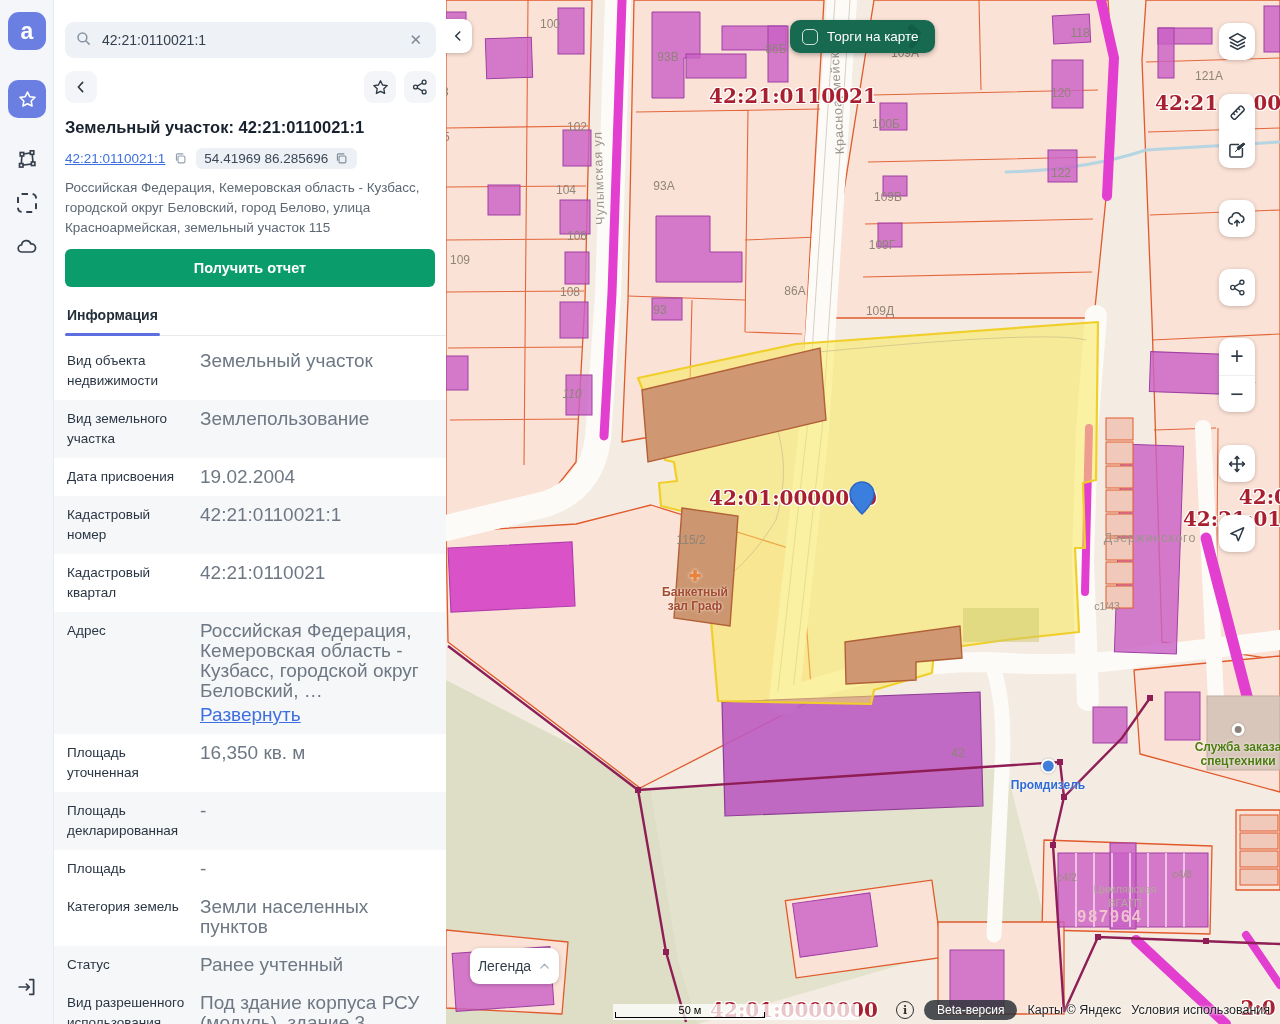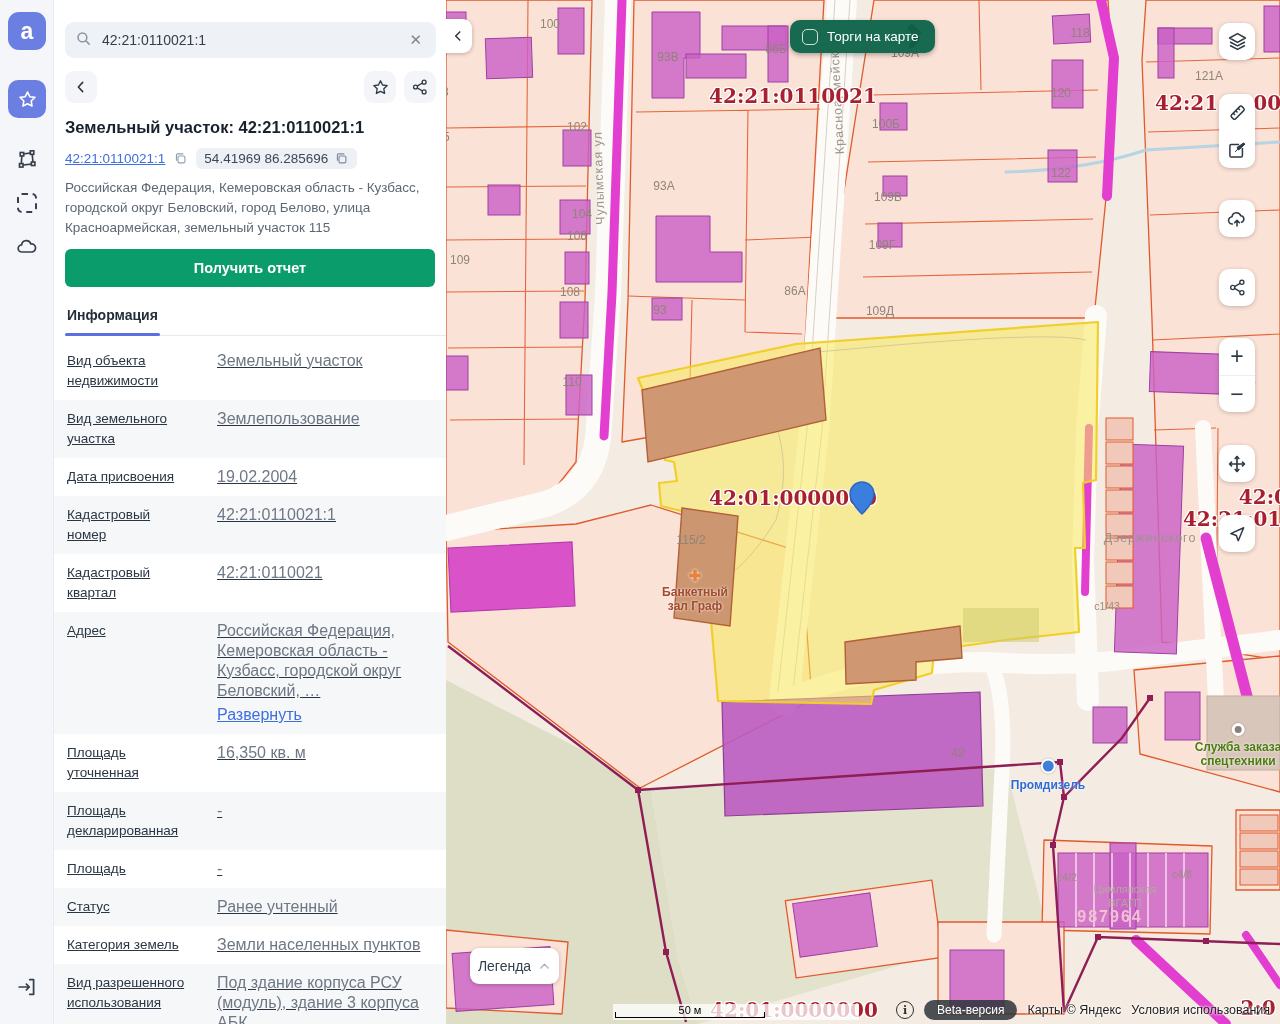--- a/index.html
+++ b/index.html
@@ -37,24 +37,24 @@
         padding:3px 8px;font-size:13.5px;color:#3c4856;}
   .addr{margin:9px 10px 0 11px;font-size:13.5px;line-height:20px;color:#5d6875;width:368px;}
   .report{display:block;margin:11px 10px 0 11px;width:370px;height:38px;border:0;border-radius:6px;
         background:#0a9c6a;color:#fff;font-size:14.5px;font-weight:600;cursor:pointer;
         font-family:"Liberation Sans",sans-serif;}
   .tabs{margin:14px 0 0 11px;border-bottom:1px solid #e8eaee;width:381px;position:relative;}
   .tab{display:inline-block;padding:6px 2px 12px 2px;font-size:14px;font-weight:600;color:#232f3b;
        position:relative;cursor:pointer;}
   .tab:after{content:"";position:absolute;left:0;right:0;bottom:-1px;height:3px;background:#5b6fe0;border-radius:2px;}
   .itable{margin:6px 0 0 0;}
-  .irow{display:flex;padding:9px 24px 9px 13px;gap:24px;text-decoration:underline;}
+  .irow{display:flex;padding:9px 24px 9px 13px;gap:7px;}
   .irow.alt{background:#f6f7f9;}
   .ilabel{width:126px;flex:none;font-size:13.5px;line-height:20px;color:#2a3644;}
-  .ival{flex:1;font-size:16px;line-height:20px;color:#6e7884;}
+  .ival{flex:1;font-size:19px;line-height:20px;color:#6e7884;}
   .ival a{color:#3d6fe0;display:inline-block;margin-top:4px;}
   
   .map{position:absolute;left:446px;top:0;width:834px;height:1024px;background:#f4ece3;overflow:hidden;}
   .map-svg{position:absolute;left:0;top:0;z-index:1;}
   #map-labels{position:absolute;left:0;top:0;width:834px;height:752px;z-index:2;pointer-events:none;}
   .ml{position:absolute;transform:translate(-50%,-50%);font-size:12px;color:#8f8478;white-space:nowrap;}
   .ml.sm{font-size:10.5px;color:#9a8d80;}
   .ml.faint{font-size:11px;color:#b3a89c;}
   .ml.ghost{font-size:16px;font-weight:bold;color:#eec3cf;letter-spacing:2px;}
   .ml.street{font-size:12.5px;color:#9c948b;letter-spacing:1px;}
@@ -243,27 +243,27 @@
           <div class="ival">16,350 кв. м</div>
         </div>
       <div class="irow alt">
           <div class="ilabel">Площадь декларированная</div>
           <div class="ival">-</div>
         </div>
       <div class="irow">
           <div class="ilabel">Площадь</div>
           <div class="ival">-</div>
         </div>
+      <div class="irow">
+          <div class="ilabel">Категория земель</div>
+          <div class="ival">Земли населенных пунктов</div>
+        </div>
       <div class="irow alt">
           <div class="ilabel">Статус</div>
           <div class="ival">Ранее учтенный</div>
-        </div>
-      <div class="irow">
-          <div class="ilabel">Категория земель</div>
-          <div class="ival">Земли населенных пунктов</div>
         </div>
       <div class="irow alt">
           <div class="ilabel">Вид разрешенного использования</div>
           <div class="ival">Под здание корпуса РСУ (модуль), здание 3 корпуса АБК</div>
         </div>
     </div>
   </aside>
 
   <main class="map">
     <svg class="map-svg" width="834" height="1024" viewBox="0 0 834 1024">
@@ -400,26 +400,26 @@
       </g>
     </svg>
 
     <div id="map-labels">
         <span class="ml  " style="left: 104px; top: 24px;">100</span>
         <span class="ml  " style="left: -4px; top: 92px;">03</span>
         <span class="ml  " style="left: 222px; top: 57px;">93В</span>
         <span class="ml  " style="left: 330px; top: 49px;">86Б</span>
         <span class="ml  " style="left: 459px; top: 53px;">109А</span>
         <span class="ml  " style="left: 131px; top: 127px;">102</span>
-        <span class="ml  " style="left: 136px; top: 190px; margin-top: 24px;">104</span>
+        <span class="ml  " style="left: 120px; top: 190px;">104</span>
         <span class="ml  " style="left: -3px; top: 137px;">05</span>
         <span class="ml  " style="left: 131px; top: 236px;">106</span>
         <span class="ml  " style="left: 124px; top: 292px;">108</span>
         <span class="ml  " style="left: 14px; top: 260px;">109</span>
-        <span class="ml  " style="left: 126px; top: 382px;">110</span>
+        <span class="ml  " style="left: 126px; top: 394px; font-style: italic;">110</span>
         <span class="ml  " style="left: 218px; top: 186px;">93А</span>
         <span class="ml  " style="left: 214px; top: 310px;">93</span>
         <span class="ml  " style="left: 349px; top: 291px;">86А</span>
         <span class="ml  " style="left: 440px; top: 124px;">100Б</span>
         <span class="ml  " style="left: 442px; top: 197px;">109В</span>
         <span class="ml  " style="left: 436px; top: 245px;">109Г</span>
         <span class="ml  " style="left: 434px; top: 311px;">109Д</span>
         <span class="ml  " style="left: 618px; top: 33px; padding-left: 32px;">118</span>
         <span class="ml  " style="left: 615px; top: 93px;">120</span>
         <span class="ml  " style="left: 615px; top: 173px;">122</span>

